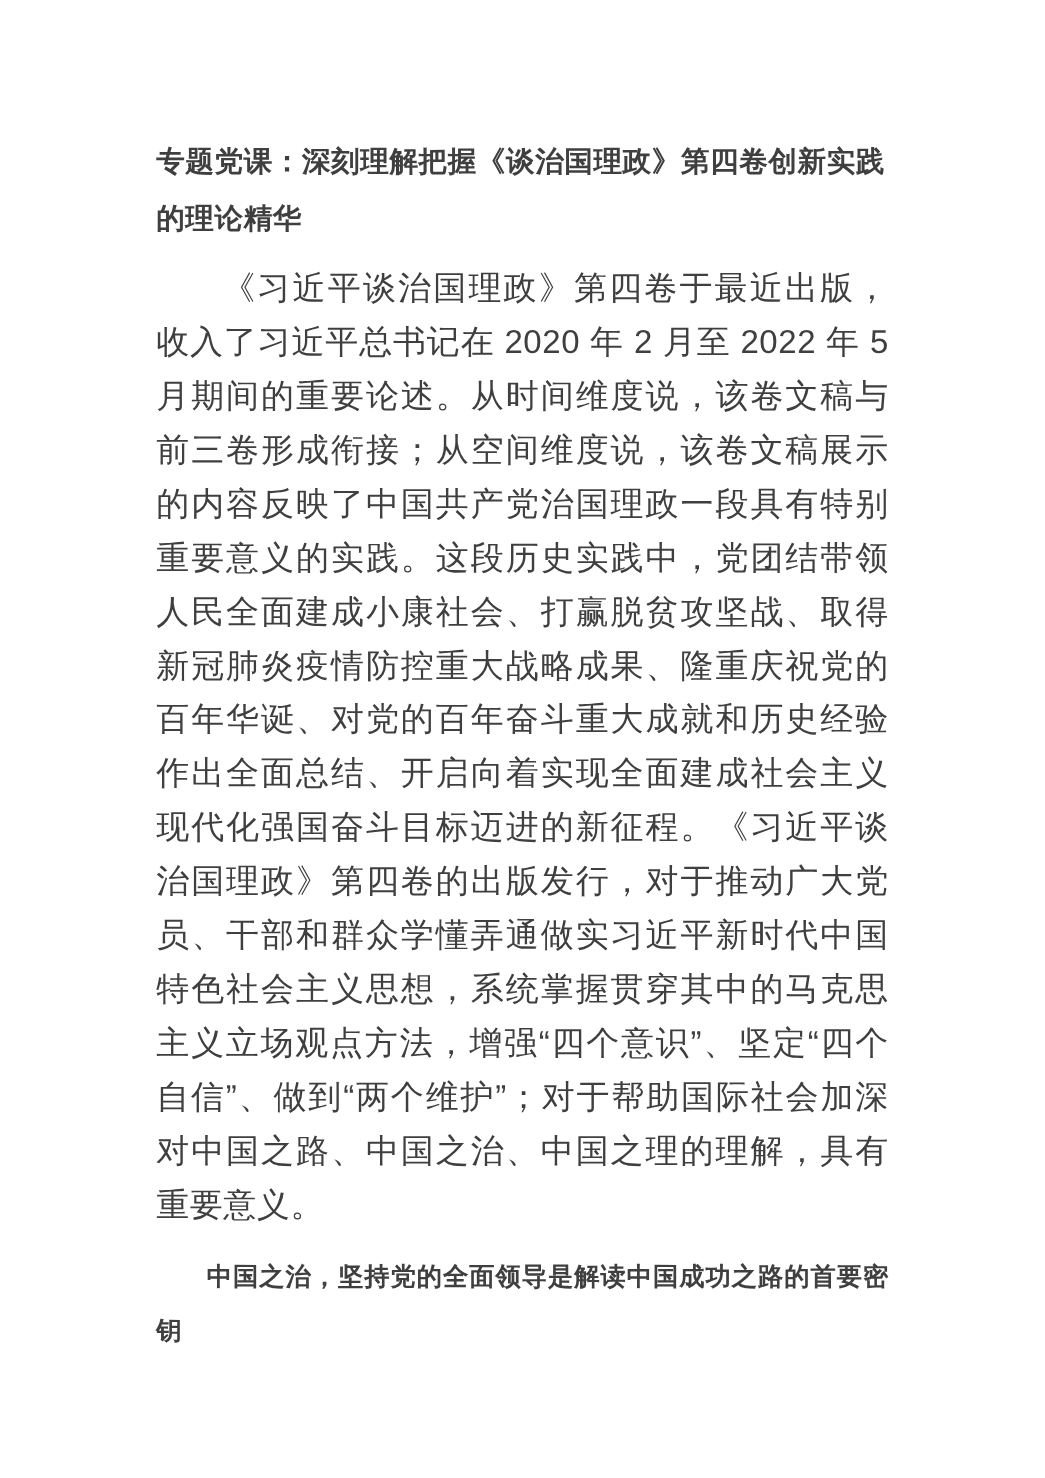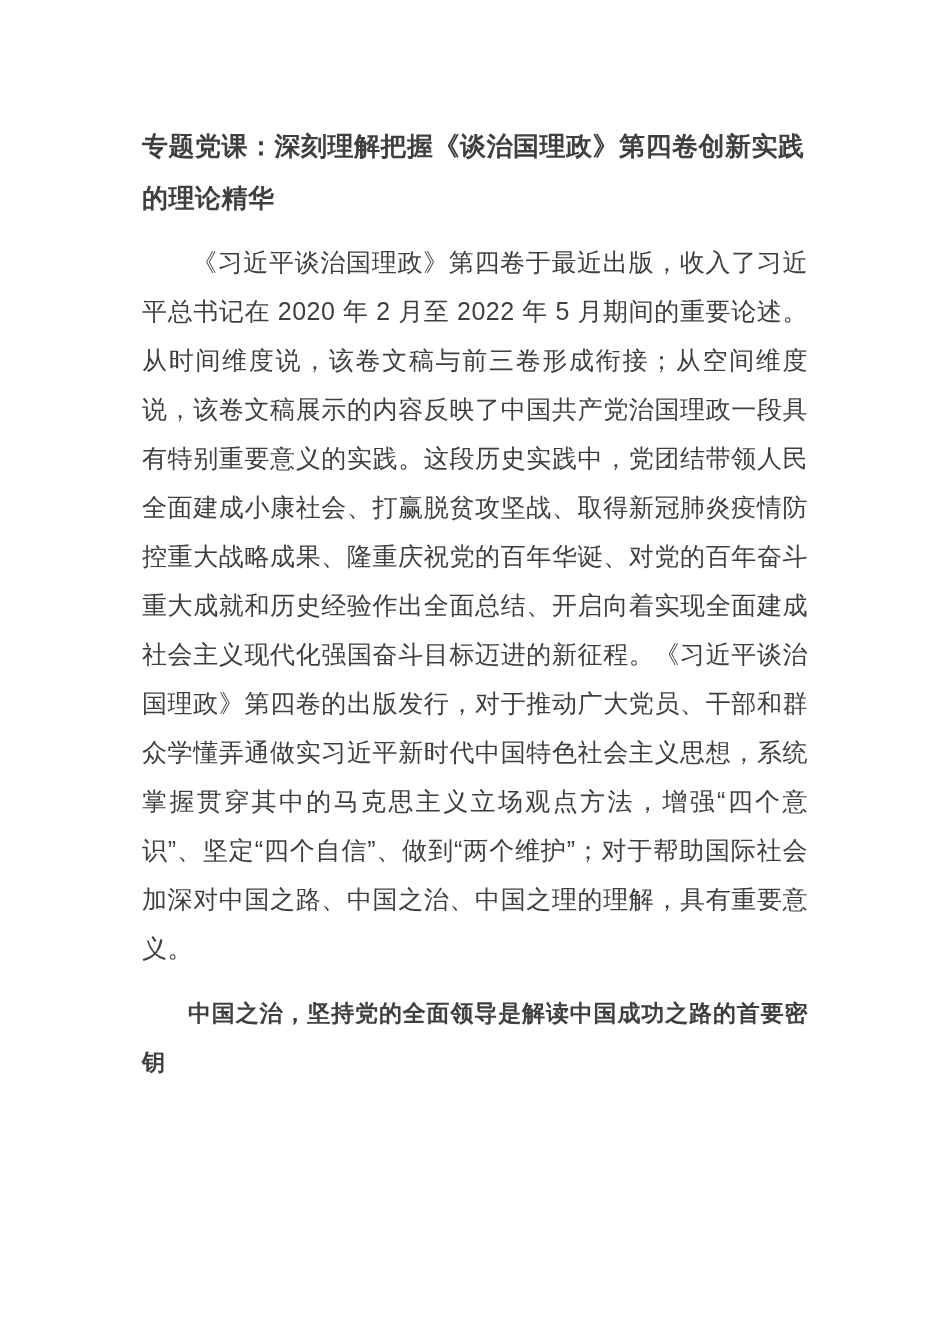--- a/index.html
+++ b/index.html
@@ -22,21 +22,21 @@
     font-size: 26px;
     font-weight: 700;
     line-height: 52px;
     text-align: left;
     color: #3f3f3f;
     margin-bottom: 14px;
     letter-spacing: 0.5px;
   }
 
   .doc-paragraph {
-    font-size: 25px;
+    font-size: 30px;
     line-height: 49px;
     text-align: justify;
     text-indent: 2em;
     color: #3f3f3f;
     margin-bottom: 16px;
     letter-spacing: 0.5px;
     word-break: break-all;
   }
 
   .doc-heading {

